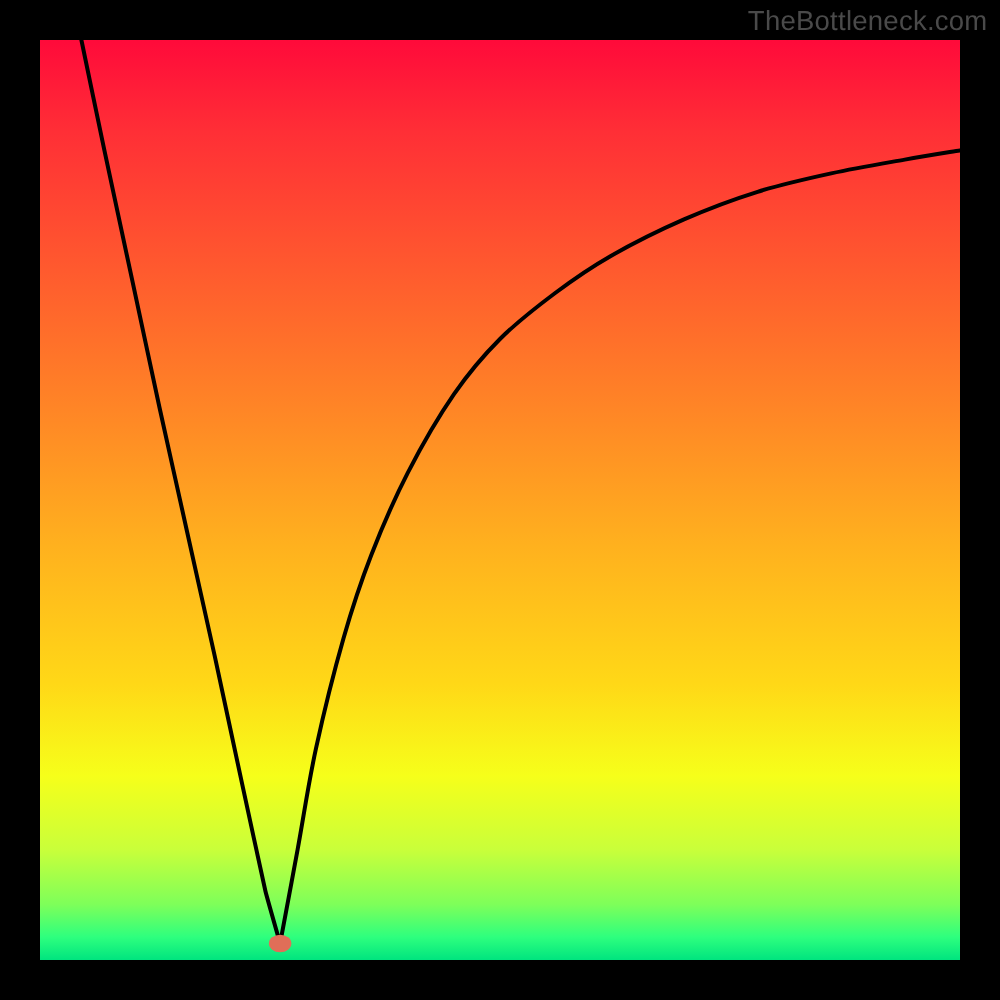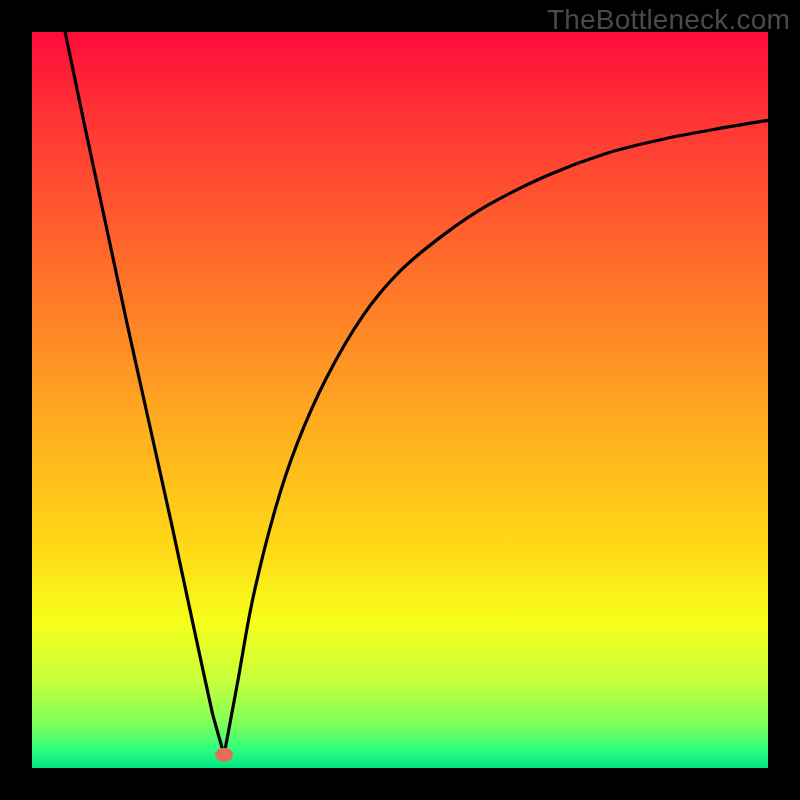--- a/index.html
+++ b/index.html
@@ -24,21 +24,21 @@
     left: 0;
     top: 0;
     width: 736px;
     height: 736px;
   }
   .watermark {
     position: absolute;
     top: 4px;
     right: 10px;
     color: #4a4a4a;
-    font-size: 28px;
+    font-size: 22px;
     font-weight: 500;
     letter-spacing: 0.2px;
     user-select: none;
   }
   svg { display: block; }
 </style>
 </head>
 <body>
 
 <div class="watermark">TheBottleneck.com</div>

